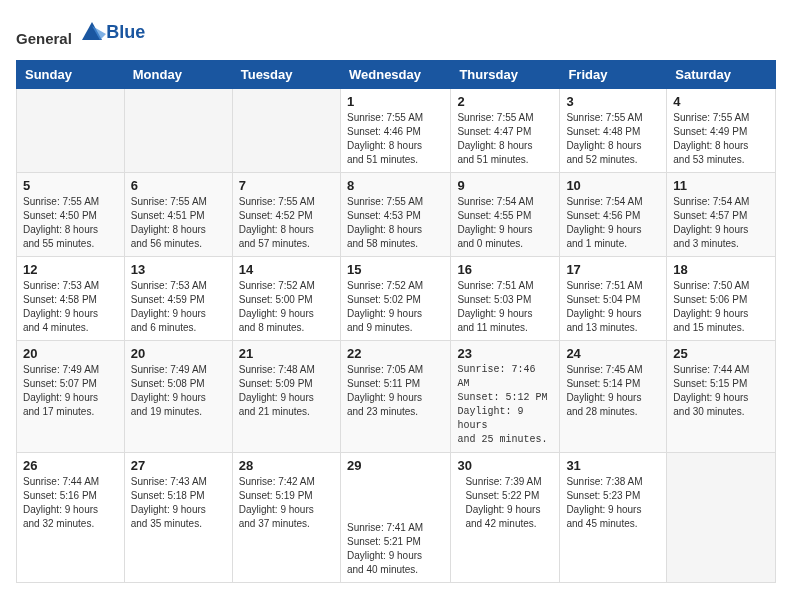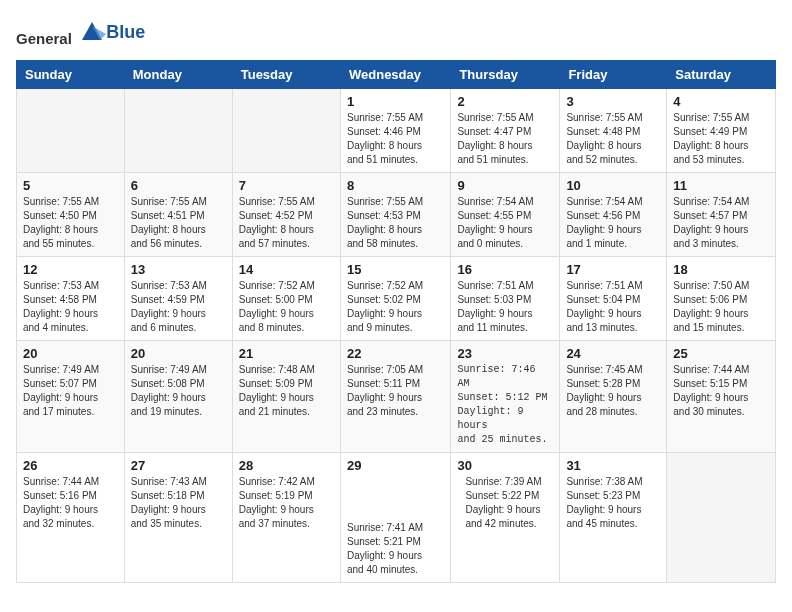--- a/index.html
+++ b/index.html
@@ -289,21 +289,21 @@
         <td>
           <span class="day-number">23</span>
           <div class="day-info" style="white-space: pre-line; font-family: Liberation Mono, monospace;">Sunrise: 7:46 AM
 Sunset: 5:12 PM
 Daylight: 9 hours
 and 25 minutes.</div>
         </td>
         <td>
           <span class="day-number">24</span>
           <div class="day-info" style="white-space: pre-line;">Sunrise: 7:45 AM
-Sunset: 5:28 PM
+Sunset: 5:14 PM
 Daylight: 9 hours
 and 28 minutes.</div>
         </td>
         <td>
           <span class="day-number">25</span>
           <div class="day-info" style="white-space: pre-line;">Sunrise: 7:44 AM
 Sunset: 5:15 PM
 Daylight: 9 hours
 and 30 minutes.</div>
         </td>

